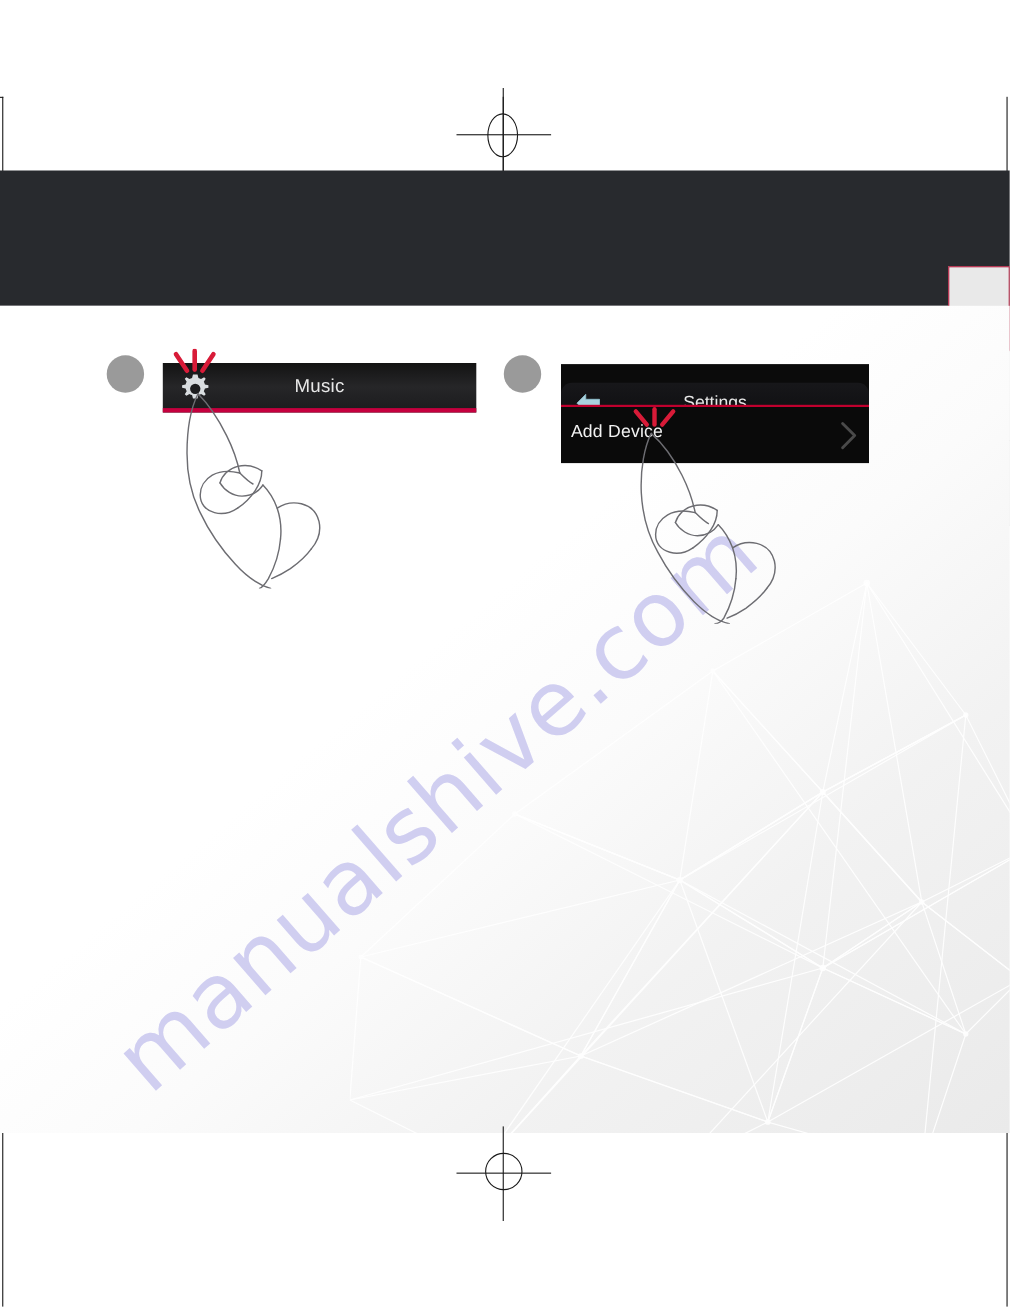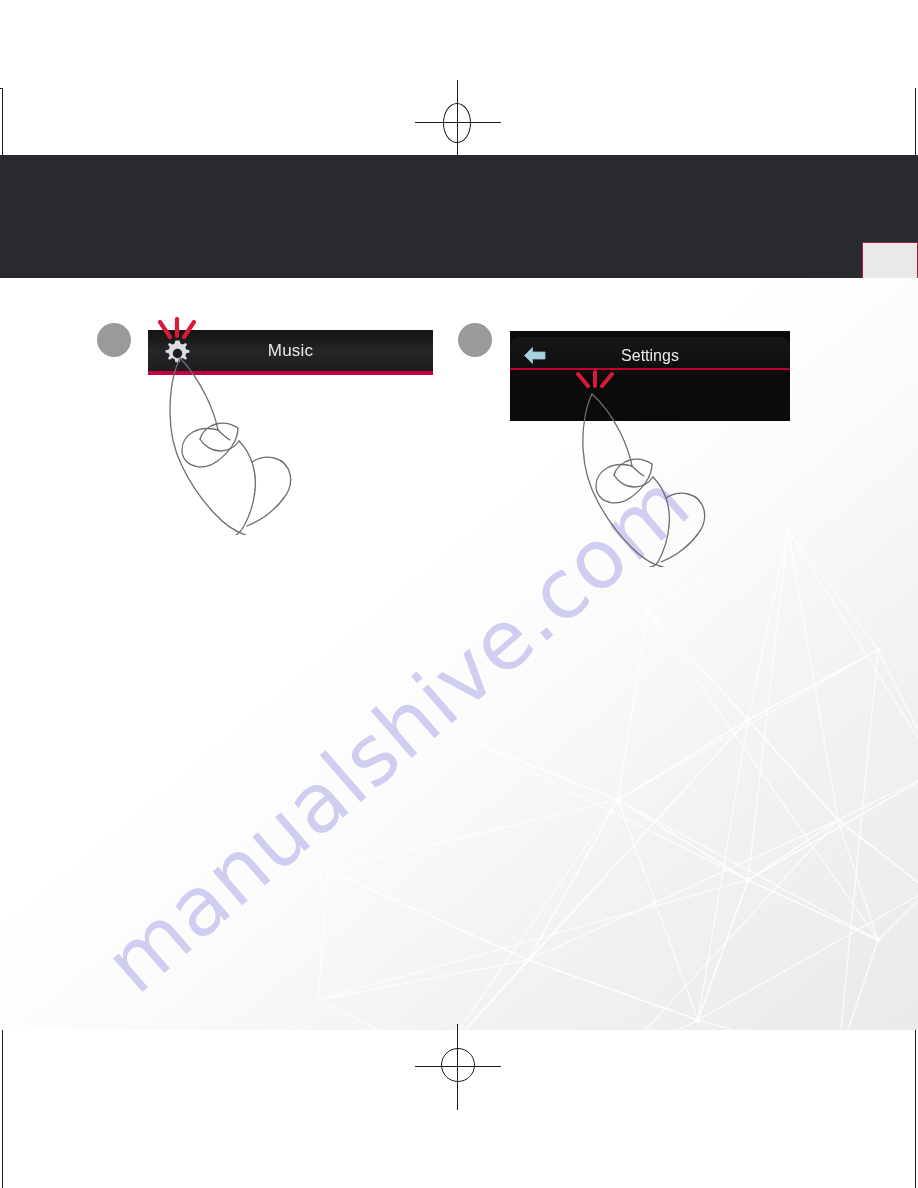--- a/index.html
+++ b/index.html
@@ -221,21 +221,21 @@
     left: 510px;
     top: 331px;
     width: 280px;
     height: 90px;
     background: #0b0b0b;
     overflow: hidden;
   }
   #settings-header {
     position: absolute;
     left: 0;
-    top: 6px;
+    top: 17px;
     width: 280px;
     height: 37px;
     background: linear-gradient(180deg, #17171a 0%, #0d0d0f 100%);
     border-radius: 10px;
   }
   #settings-title {
     position: absolute;
     left: 0;
     top: 0;
     width: 280px;
@@ -423,20 +423,26 @@
 
       <div id="settings-header">
         <svg id="back-arrow" viewBox="0 0 24 19">
           <path d="M9.5 1.5 L1.5 9.5 L9.5 17.5 L9.5 13 L22 13 L22 6 L9.5 6 Z" fill="#a9d2de" stroke="#8fc0cf" stroke-width="0.8" stroke-linejoin="round"></path>
         </svg>
         <div id="settings-title">Settings</div>
       </div>
 
       <div id="settings-divider"></div>
 
+      <div id="add-device-row">
+        <div id="add-device-label">Add Device</div>
+        <svg id="add-device-chevron" viewBox="0 0 20 28">
+          <path d="M5 3 L16 14 L5 25" fill="none" stroke="#4a4a4a" stroke-width="2.6" stroke-linecap="round" stroke-linejoin="round"></path>
+        </svg>
+      </div>
     </div>
 
     <svg class="tap-burst" style="left:572px; top:368px; width:46px; height:22px;" viewBox="0 0 46 22">
       <g stroke="#d81b38" stroke-width="4" stroke-linecap="round">
         <line x1="23" y1="4" x2="23" y2="18"></line>
         <line x1="6" y1="6" x2="16" y2="18"></line>
         <line x1="40" y1="6" x2="30" y2="18"></line>
       </g>
     </svg>
 

